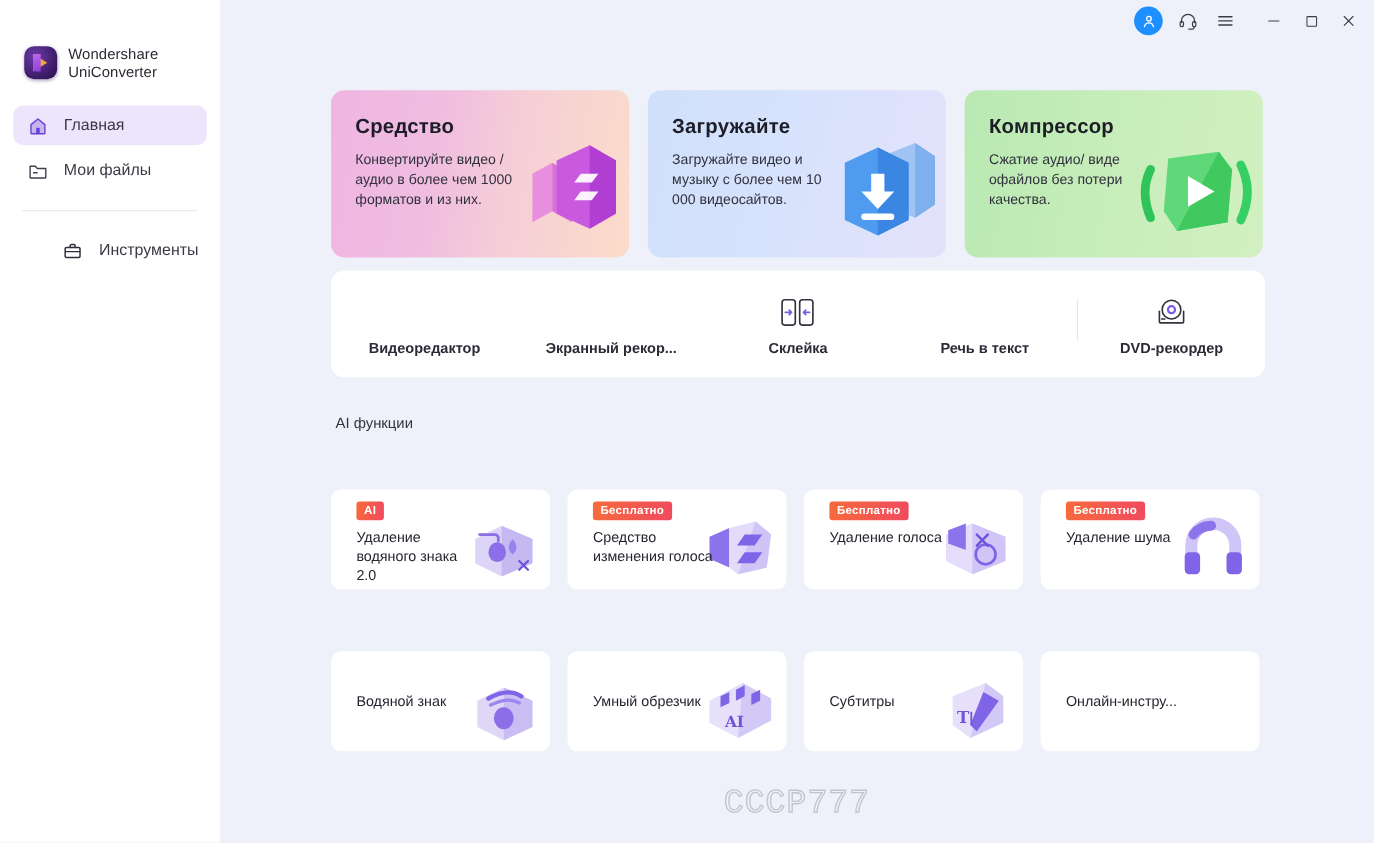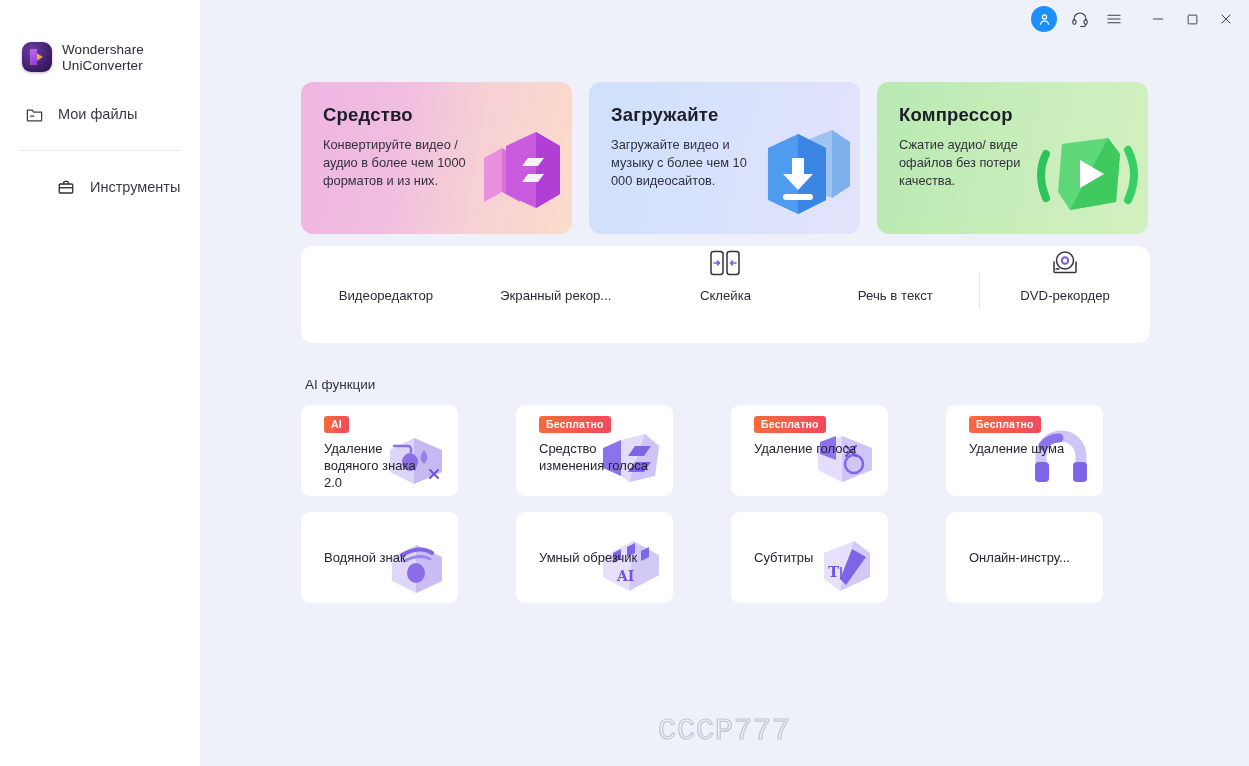--- a/index.html
+++ b/index.html
@@ -120,44 +120,45 @@
 
   
   .tools {
     position: absolute; left: 101px; top: 246px;
     width: 849px; height: 97px;
     background: #ffffff; border-radius: 12px;
     display: flex; align-items: flex-end;
   }
   .tool {
     flex: 1; height: 100%; position: relative;
-    display: flex; flex-direction: column; align-items: center; 
-    cursor: pointer;
+    display: flex; flex-direction: column; align-items: center; justify-content: flex-end;
+    padding-bottom: 19px; cursor: pointer; font-weight: bold;
   }
   .tool-ico { height: 34px; display: flex; align-items: center; justify-content: center; margin-bottom: 8px; }
   .tool-label { font-size: 13.2px; color: #2c2c38; white-space: nowrap; }
   .tool-sep {
     position: absolute; right: 0; top: 26px; width: 1px; height: 38px; background: #e6e6ee;
   }
 
   
   .ai-heading {
     position: absolute; left: 105px; top: 377px;
     font-size: 13.5px; color: #34343f;
   }
   .ai-grid {
     position: absolute; left: 101px; top: 405px;
     display: grid; grid-template-columns: repeat(4, 197px);
     grid-gap: 16px 18px;
   }
   .ai-card {
-    width: 157px; height: 91px;
+    width: 199px; height: 91px;
     background: #fff; border-radius: 9px;
     position: relative; overflow: hidden; cursor: pointer;
     padding: 9px 0 0 23px;
+    margin-top: 40px;
   }
   .badge {
     display: inline-block;
     font-size: 10.5px; color: #fff; font-weight: bold;
     padding: 2px 7px 2.5px 7px; border-radius: 3px;
     background: linear-gradient(95deg,#f76a3c,#f04a5e);
     letter-spacing: .2px;
   }
   .ai-label {
     margin-top: 7px; font-size: 13px; color: #25252f; line-height: 17px;
@@ -187,20 +188,29 @@
   <aside class="sidebar">
     <div class="brand">
       <div class="brand-logo"></div>
       <div>
         <div class="brand-name">Wondershare</div>
         <div class="brand-name">UniConverter</div>
       </div>
     </div>
 
     <nav class="nav">
+      <div class="nav-item active">
+        <span class="nav-ico">
+          <svg width="19" height="19" viewBox="0 0 24 24" fill="none">
+            <path d="M4 10.5 12 4l8 6.5V20a1 1 0 0 1-1 1H5a1 1 0 0 1-1-1z" fill="#c6b3f0" stroke="#6c3fd8" stroke-width="1.6" stroke-linejoin="round"></path>
+            <rect x="10" y="14" width="4" height="7" rx="1" fill="#6c3fd8"></rect>
+          </svg>
+        </span>
+        <span>Главная</span>
+      </div>
       <div class="nav-item">
         <span class="nav-ico">
           <svg width="19" height="19" viewBox="0 0 24 24" fill="none" stroke="#3f3f4b" stroke-width="1.6" stroke-linejoin="round">
             <path d="M3 6.5h6l2 2.5h10v10.5a.5.5 0 0 1-.5.5h-17a.5.5 0 0 1-.5-.5z"></path>
             <path d="M7 14h4" stroke-linecap="round"></path>
           </svg>
         </span>
         <span>Мои файлы</span>
       </div>
 

